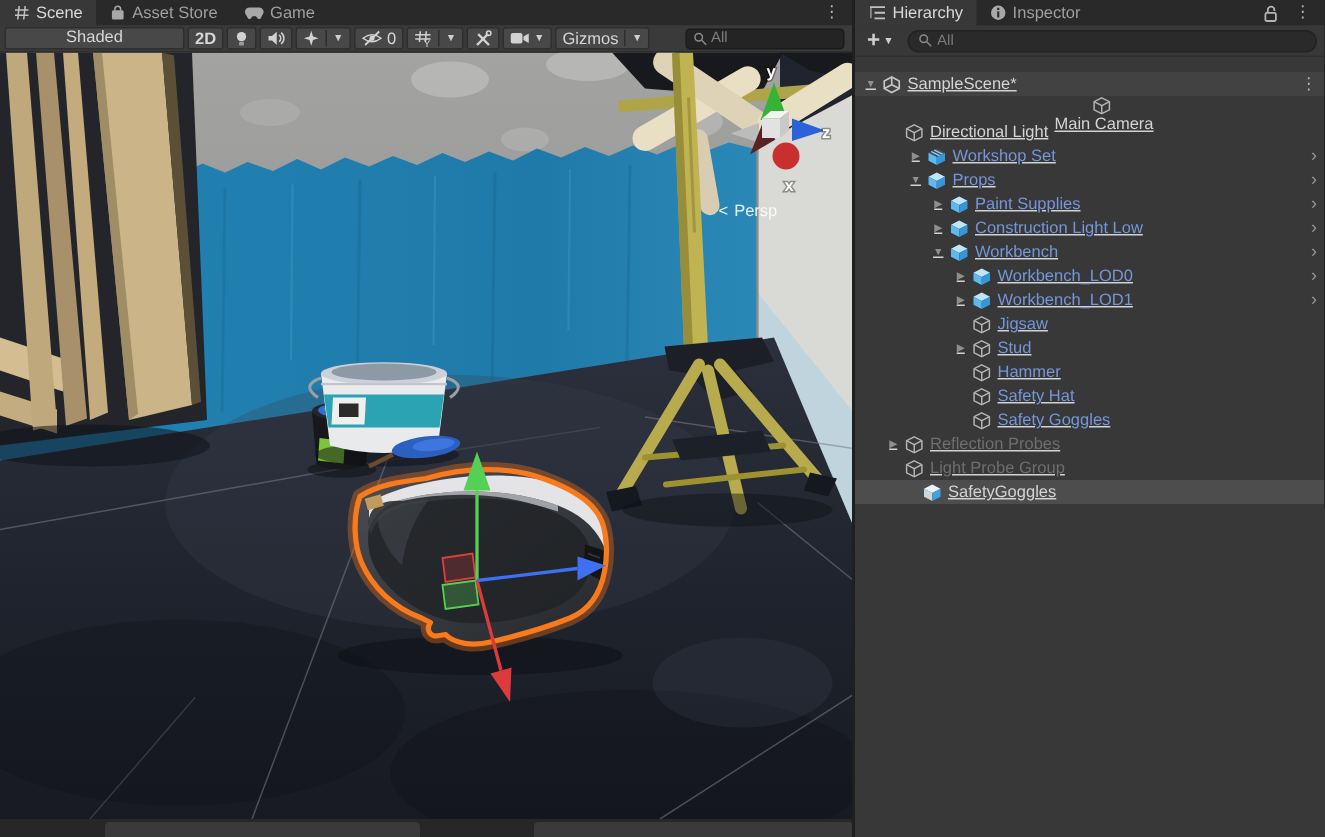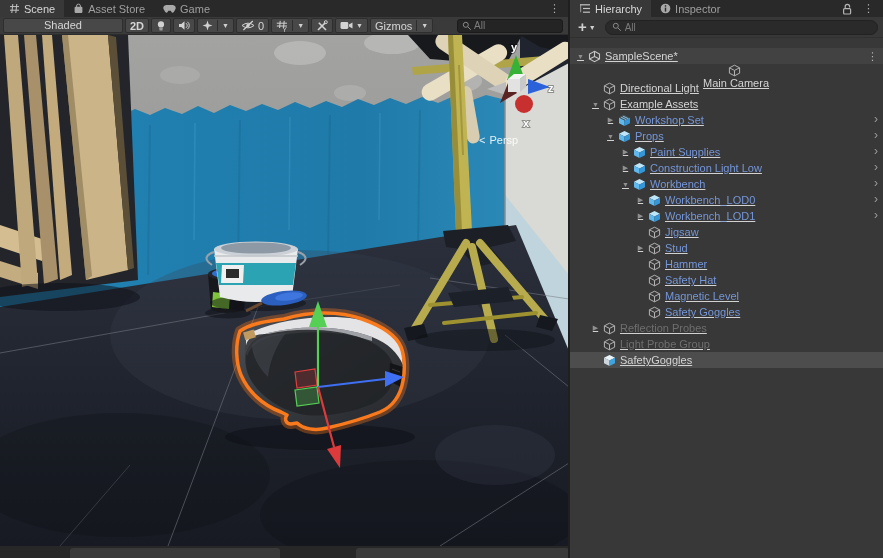--- a/index.html
+++ b/index.html
@@ -483,33 +483,20 @@
             <svg width="13" height="13" viewBox="0 0 13 13">
               <g fill="none" stroke="#b2b2b2" stroke-width="1">
                 <path d="M6.5 1.2 L11.6 3.8 L11.6 9.2 L6.5 11.8 L1.4 9.2 L1.4 3.8 Z"></path>
                 <path d="M1.4 3.8 L6.5 6.4 L11.6 3.8"></path>
                 <path d="M6.5 6.4 L6.5 11.8"></path>
               </g>
             </svg>
           </span>
           <span class="rlabel normal">Directional Light</span>
         </div>
-        <div class="trow" style="padding-left: 19px;">
-          <span class="arrow">▼</span>
-          <span class="ricon">
-            <svg width="13" height="13" viewBox="0 0 13 13">
-              <g fill="none" stroke="#b2b2b2" stroke-width="1">
-                <path d="M6.5 1.2 L11.6 3.8 L11.6 9.2 L6.5 11.8 L1.4 9.2 L1.4 3.8 Z"></path>
-                <path d="M1.4 3.8 L6.5 6.4 L11.6 3.8"></path>
-                <path d="M6.5 6.4 L6.5 11.8"></path>
-              </g>
-            </svg>
-          </span>
-          <span class="rlabel normal">Example Assets</span>
-        </div>
         <div class="trow" style="padding-left: 34px;">
           <span class="arrow">▶</span>
           <span class="ricon">
             <svg width="13" height="13" viewBox="0 0 13 13">
               <path d="M6.5 1 L12 3.8 L6.5 6.6 L1 3.8 Z" fill="#46505a"></path>
               <path d="M2.8 3 L8.6 5.9 M4.8 2 L10.6 4.9" stroke="#8fd4f4" stroke-width="0.9" fill="none"></path>
               <path d="M1 3.8 L6.5 6.6 L6.5 12 L1 9.2 Z" fill="#5fb9ec"></path>
               <path d="M12 3.8 L6.5 6.6 L6.5 12 L12 9.2 Z" fill="#3596d8"></path>
             </svg>
           </span>
@@ -644,33 +631,20 @@
           <span class="arrow"></span>
           <span class="ricon">
             <svg width="13" height="13" viewBox="0 0 13 13">
               <g fill="none" stroke="#b2b2b2" stroke-width="1">
                 <path d="M6.5 1.2 L11.6 3.8 L11.6 9.2 L6.5 11.8 L1.4 9.2 L1.4 3.8 Z"></path>
                 <path d="M1.4 3.8 L6.5 6.4 L11.6 3.8"></path>
                 <path d="M6.5 6.4 L6.5 11.8"></path>
               </g>
             </svg>
           </span>
-          <span class="rlabel prefab">Magnetic Level</span>
-        </div>
-        <div class="trow" style="padding-left: 64px;">
-          <span class="arrow"></span>
-          <span class="ricon">
-            <svg width="13" height="13" viewBox="0 0 13 13">
-              <g fill="none" stroke="#b2b2b2" stroke-width="1">
-                <path d="M6.5 1.2 L11.6 3.8 L11.6 9.2 L6.5 11.8 L1.4 9.2 L1.4 3.8 Z"></path>
-                <path d="M1.4 3.8 L6.5 6.4 L11.6 3.8"></path>
-                <path d="M6.5 6.4 L6.5 11.8"></path>
-              </g>
-            </svg>
-          </span>
           <span class="rlabel prefab">Safety Goggles</span>
         </div>
         <div class="trow" style="padding-left: 19px;">
           <span class="arrow">▶</span>
           <span class="ricon">
             <svg width="13" height="13" viewBox="0 0 13 13">
               <g fill="none" stroke="#b2b2b2" stroke-width="1">
                 <path d="M6.5 1.2 L11.6 3.8 L11.6 9.2 L6.5 11.8 L1.4 9.2 L1.4 3.8 Z"></path>
                 <path d="M1.4 3.8 L6.5 6.4 L11.6 3.8"></path>
                 <path d="M6.5 6.4 L6.5 11.8"></path>
@@ -685,21 +659,21 @@
             <svg width="13" height="13" viewBox="0 0 13 13">
               <g fill="none" stroke="#b2b2b2" stroke-width="1">
                 <path d="M6.5 1.2 L11.6 3.8 L11.6 9.2 L6.5 11.8 L1.4 9.2 L1.4 3.8 Z"></path>
                 <path d="M1.4 3.8 L6.5 6.4 L11.6 3.8"></path>
                 <path d="M6.5 6.4 L6.5 11.8"></path>
               </g>
             </svg>
           </span>
           <span class="rlabel disabled">Light Probe Group</span>
         </div>
-        <div class="trow selected" style="padding-left: 19px;">
+        <div class="trow selected" style="padding-left: 31px;">
           <span class="arrow"></span>
           <span class="ricon">
             <svg width="13" height="13" viewBox="0 0 13 13">
               <path d="M6.5 1 L12 3.8 L6.5 6.6 L1 3.8 Z" fill="#eaf5fb"></path>
               <path d="M1 3.8 L6.5 6.6 L6.5 12 L1 9.2 Z" fill="#ccd6db"></path>
               <path d="M12 3.8 L6.5 6.6 L6.5 12 L12 9.2 Z" fill="#3fa3e0"></path>
             </svg>
           </span>
           <span class="rlabel normal">SafetyGoggles</span>
         </div>

